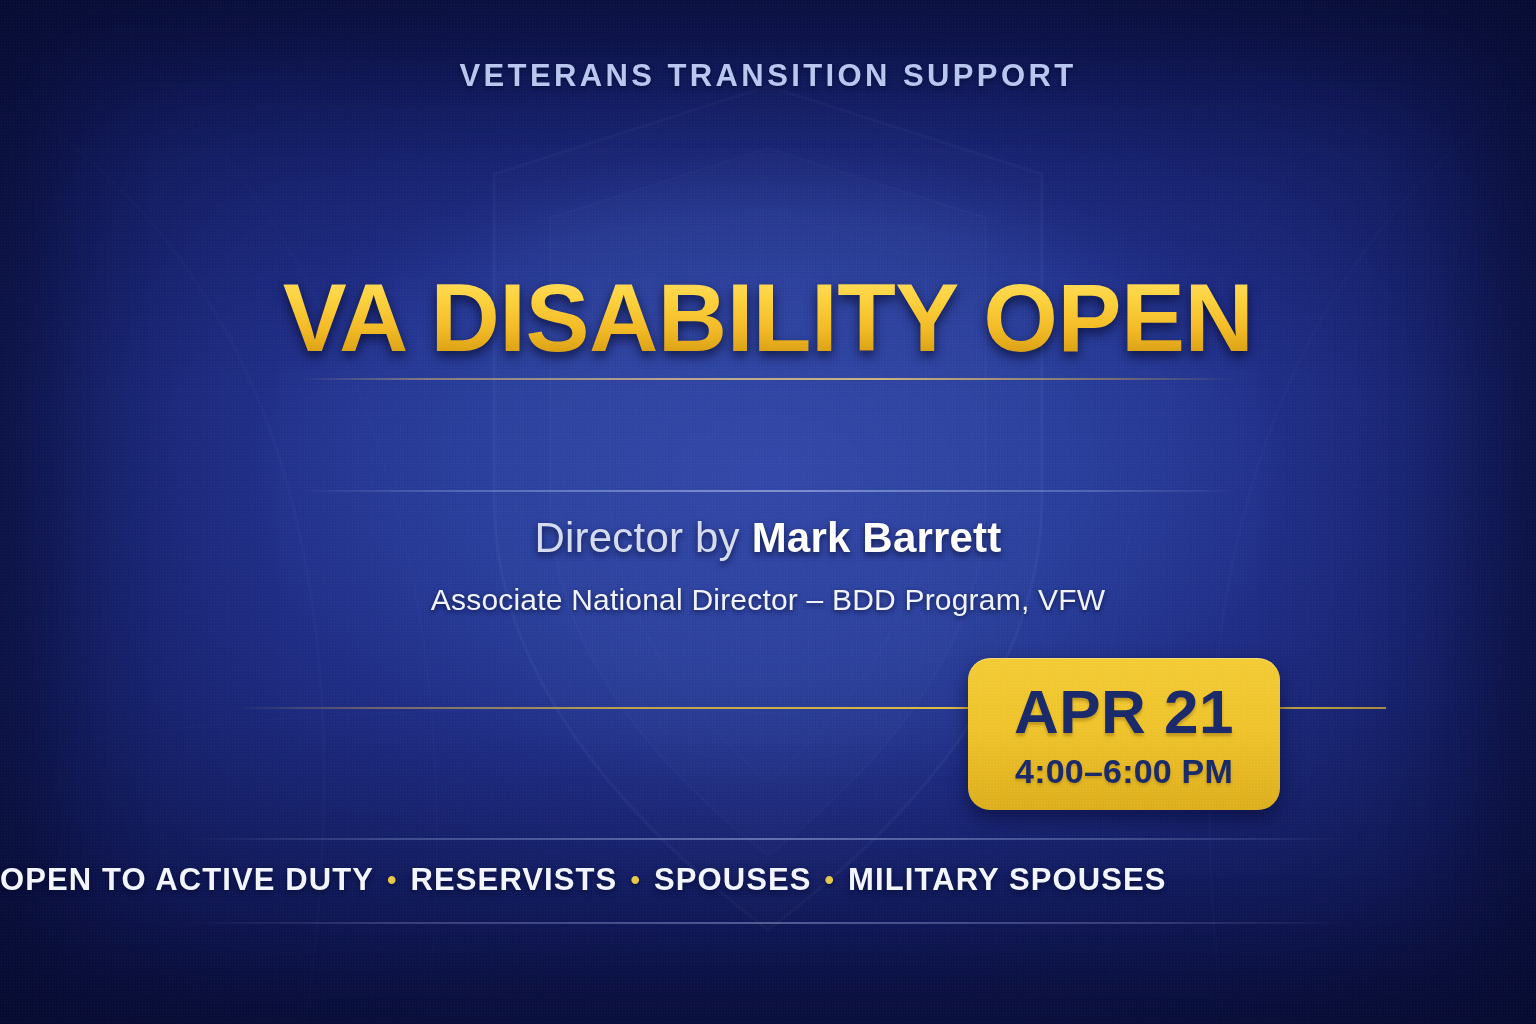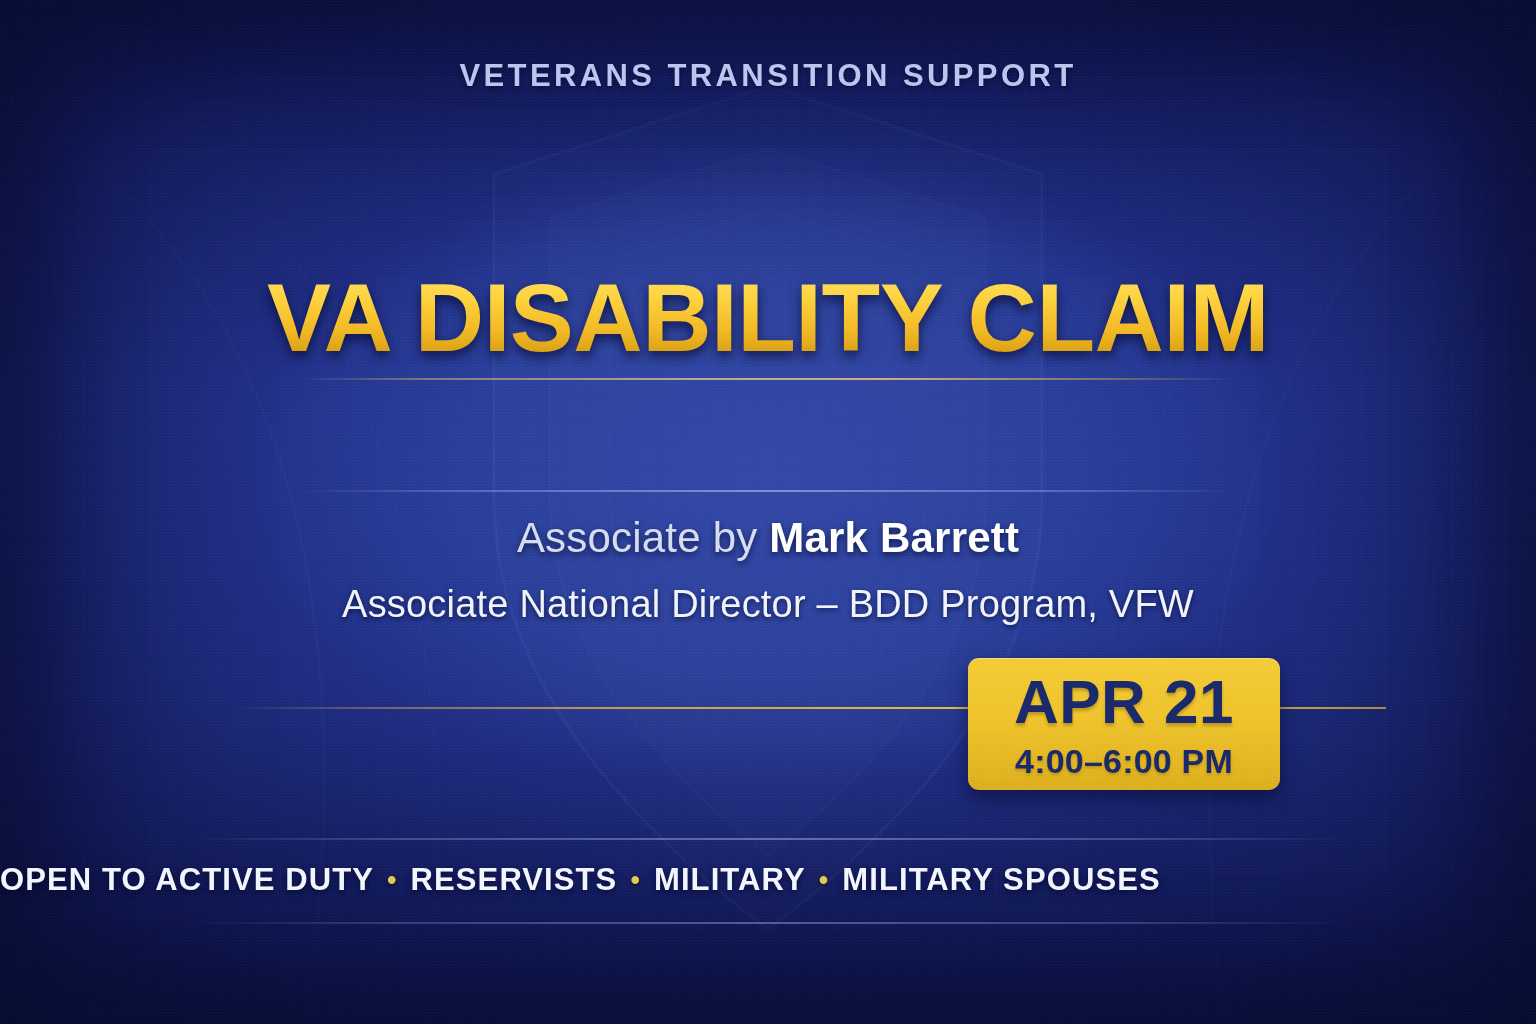--- a/index.html
+++ b/index.html
@@ -244,34 +244,34 @@
     font-weight: bold;
     color: #ffffff;
     margin-top: 24px;
   }
 
   .role {
     position: absolute;
     top: 583px;
     left: 0;
     right: 0;
-    font-size: 38px;
+    font-size: 30px;
     color: #f0f3fb;
     letter-spacing: 0.2px;
     text-shadow: 0 2px 5px rgba(5,10,45,0.7);
   }
 
   
   .date-badge {
     position: absolute;
     left: 968px;
     top: 658px;
     width: 312px;
-    height: 132px;
-    border-radius: 11px;
+    height: 152px;
+    border-radius: 22px;
     background:
       radial-gradient(rgba(255,255,255,0.10) 0.5px, transparent 0.6px) 0 0/3px 3px,
       radial-gradient(rgba(120,86,0,0.10) 0.5px, transparent 0.6px) 1px 2px/4px 4px,
       linear-gradient(180deg, #f3cb35 0%, #eec32b 46%, #e6b924 72%, #dcae1c 100%);
     box-shadow:
       0 8px 18px rgba(5,10,45,0.55),
       inset 0 1px 0 rgba(255,255,255,0.30);
     display: flex;
     flex-direction: column;
     align-items: center;
@@ -341,46 +341,46 @@
   <div class="bg-vignette"></div>
   <div class="bg-edge"></div>
   <div class="bg-noise"></div>
   <div class="bg-speckle"></div>
 
   <div class="content">
 
     <div class="eyebrow">VETERANS TRANSITION SUPPORT</div>
 
 
-    <div class="headline-gold">VA DISABILITY CLAIM</div>
+    <div class="headline-gold">VA DISABILITY OPEN</div>
 
     <div class="rule rule-gold-top"></div>
 
 
     <div class="rule rule-light-mid"></div>
 
-    <div class="presenter"><span>Associate by </span><span class="name">Mark Barrett</span></div>
+    <div class="presenter"><span>Director by </span><span class="name">Mark Barrett</span></div>
 
     <div class="role">Associate National Director – BDD Program, VFW</div>
 
     <div class="rule rule-gold-date"></div>
 
     <div class="date-badge">
       <div class="date-day">APR 21</div>
       <div class="date-time">4:00–6:00 PM</div>
     </div>
 
     <div class="rule rule-foot-top"></div>
 
     <div class="footer" id="footer-row">
         <span>OPEN TO ACTIVE DUTY</span>
         <span class="sep">•</span>
         <span>RESERVISTS</span>
         <span class="sep">•</span>
-        <span>MILITARY</span>
+        <span>SPOUSES</span>
         <span class="sep">•</span>
         <span>MILITARY SPOUSES</span>
       </div>
 
     <div class="rule rule-foot-bot"></div>
 
   </div>
 </div>
 
 </body></html>

